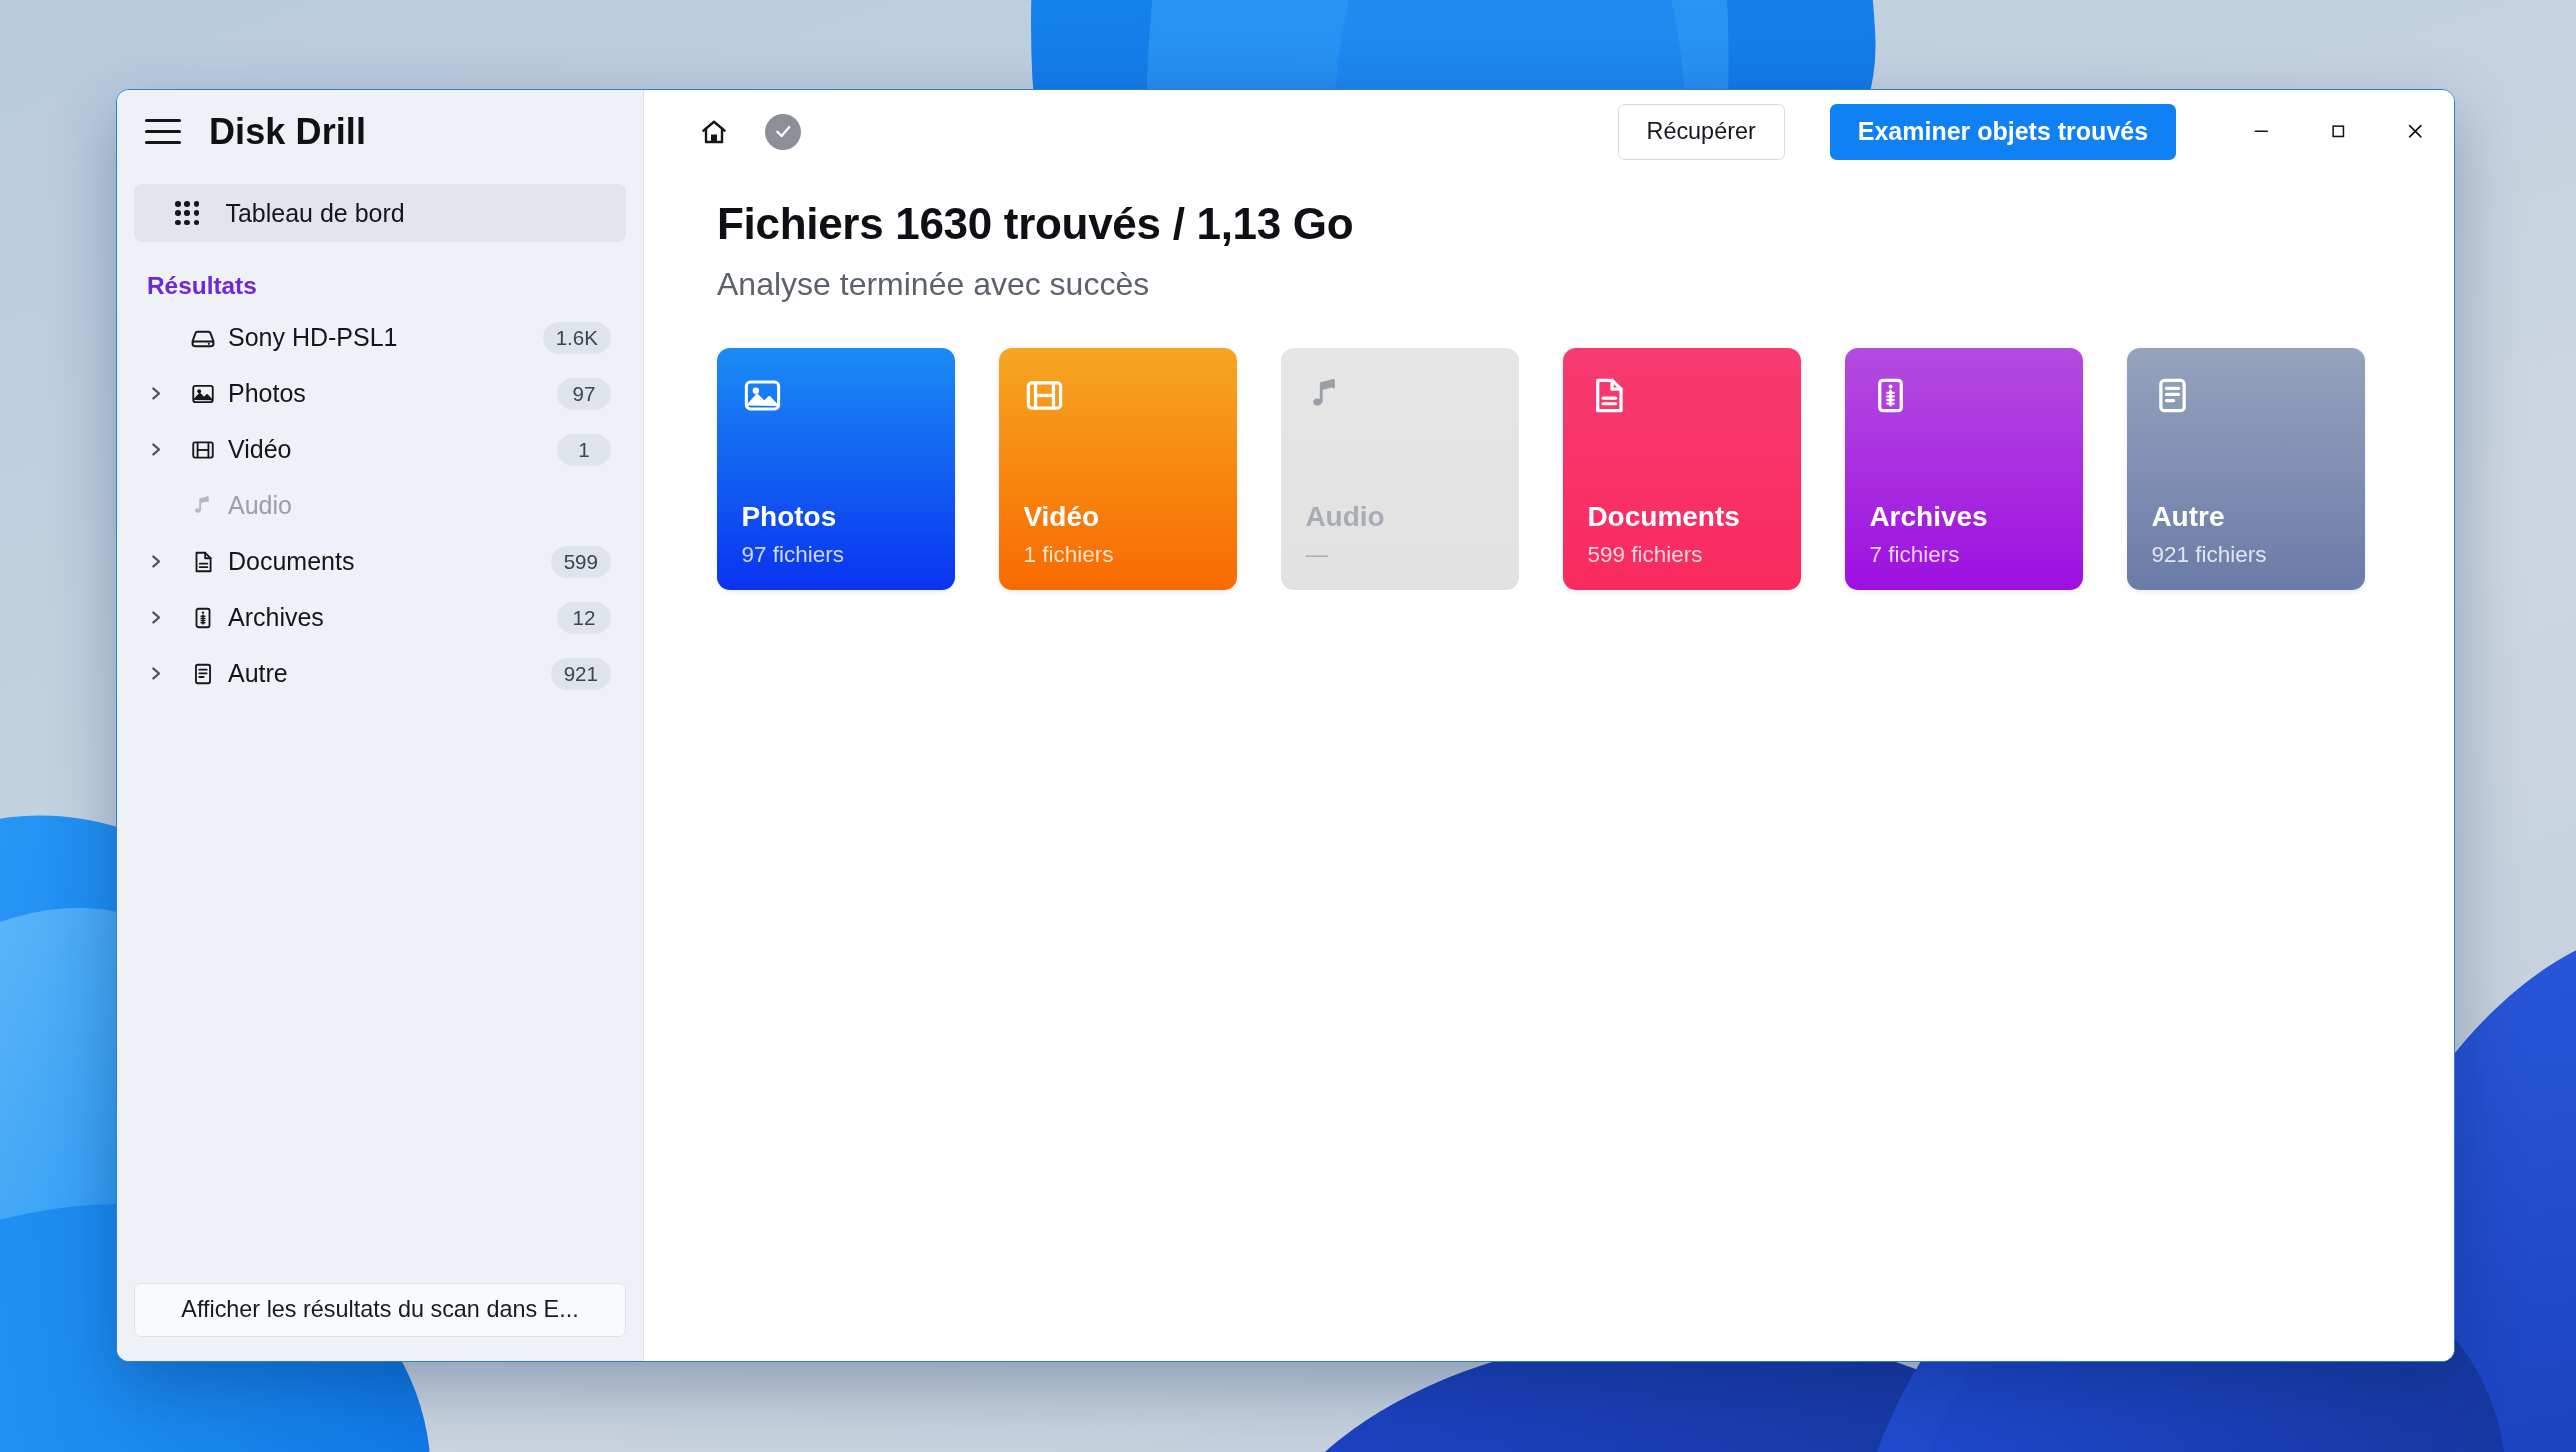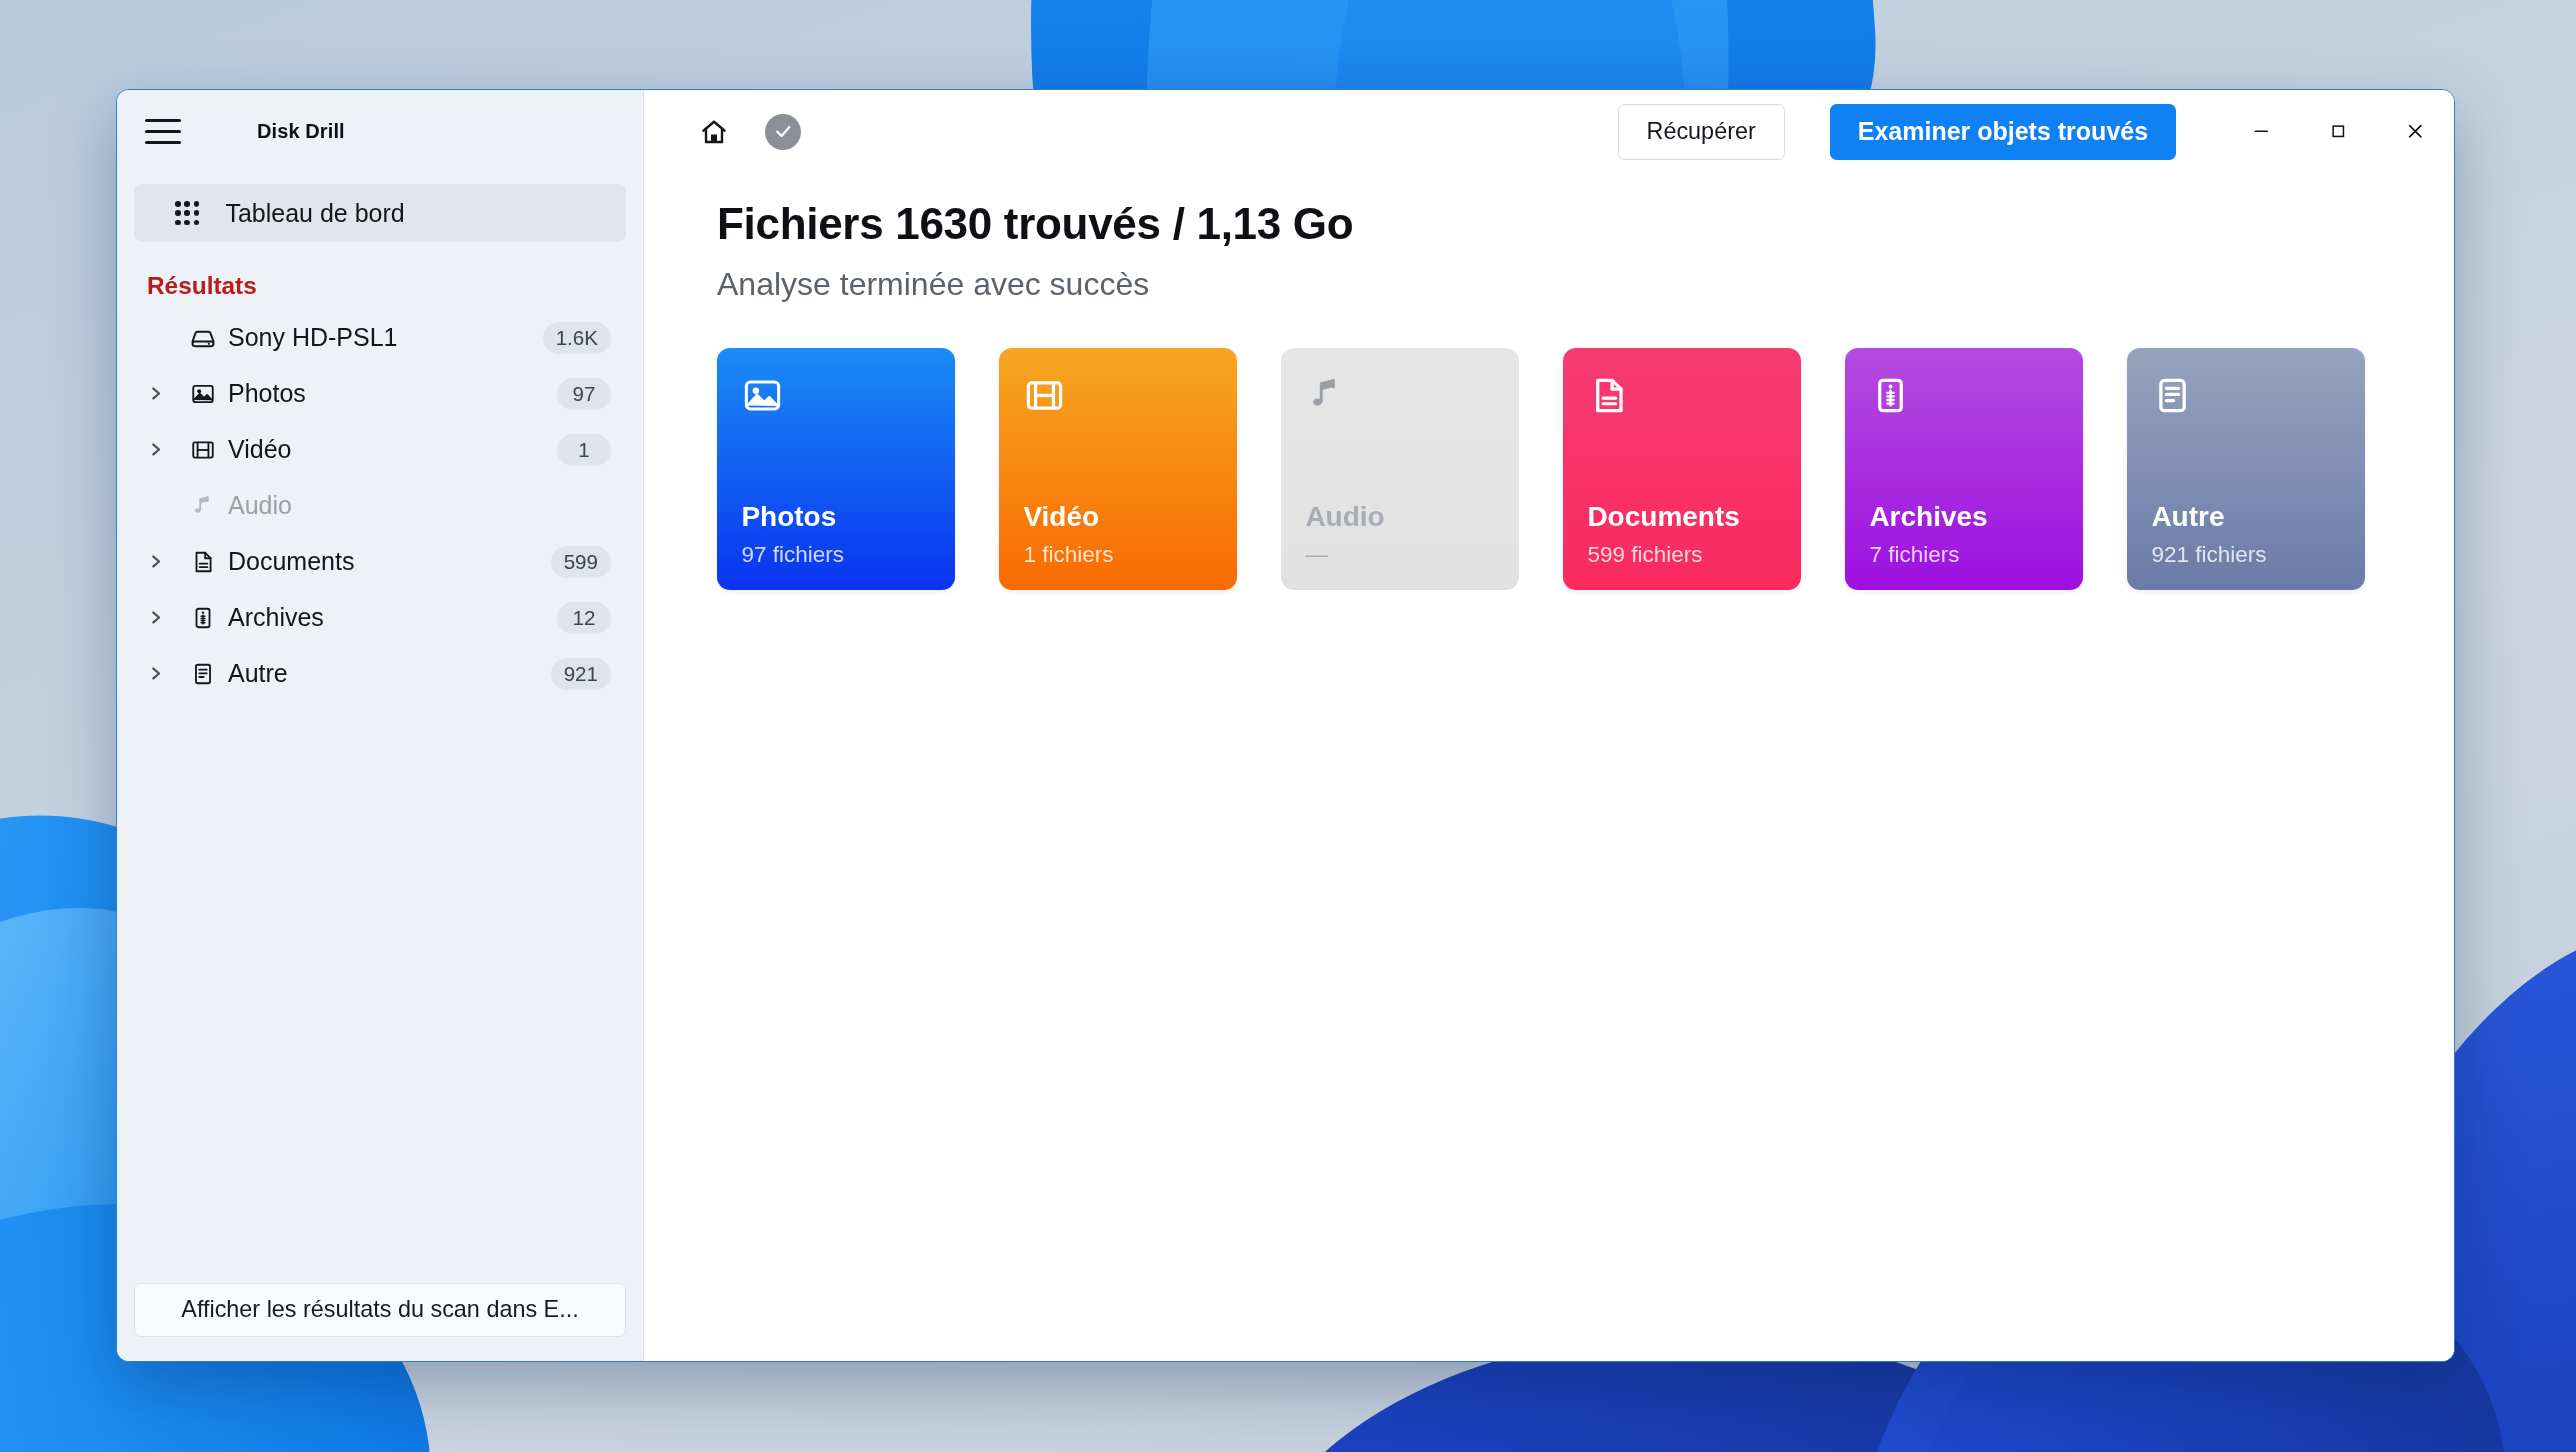--- a/index.html
+++ b/index.html
@@ -130,25 +130,24 @@
   }
   .hamburger {
     width: 36px; height: 24.4px;
     display: flex; flex-direction: column; justify-content: space-between;
     cursor: pointer;
   }
   .hamburger span {
     display: block; height: 2.8px; width: 100%; background: #15161a; border-radius: 1.9px;
   }
   .app-title {
-    font-size: 20px;
+    font-size: 36px;
     font-weight: bold;
     color: #0f1115;
     letter-spacing: 0.1px;
-    margin-left: 48px;
   }
 
   .nav-dash {
     margin: 11.3px 17px 0 17px;
     height: 58px;
     background: #e2e6ec;
     border-radius: 7.5px;
     display: flex;
     align-items: center;
     padding-left: 41px;
@@ -166,21 +165,21 @@
     background: #15161a;
     border-radius: 50%;
     display: block;
   }
   .nav-dash-label { font-size: 25px; color: #14161b; }
 
   .section-title {
     margin: 30px 0 9.4px 30px;
     font-size: 24.4px;
     font-weight: bold;
-    color: #b91c1c;
+    color: #6d28d9;
   }
 
   .nav-list { padding: 0 17px; }
   .nav-row {
     height: 56px;
     display: flex;
     align-items: center;
     border-radius: 7.5px;
     cursor: pointer;
     position: relative;

